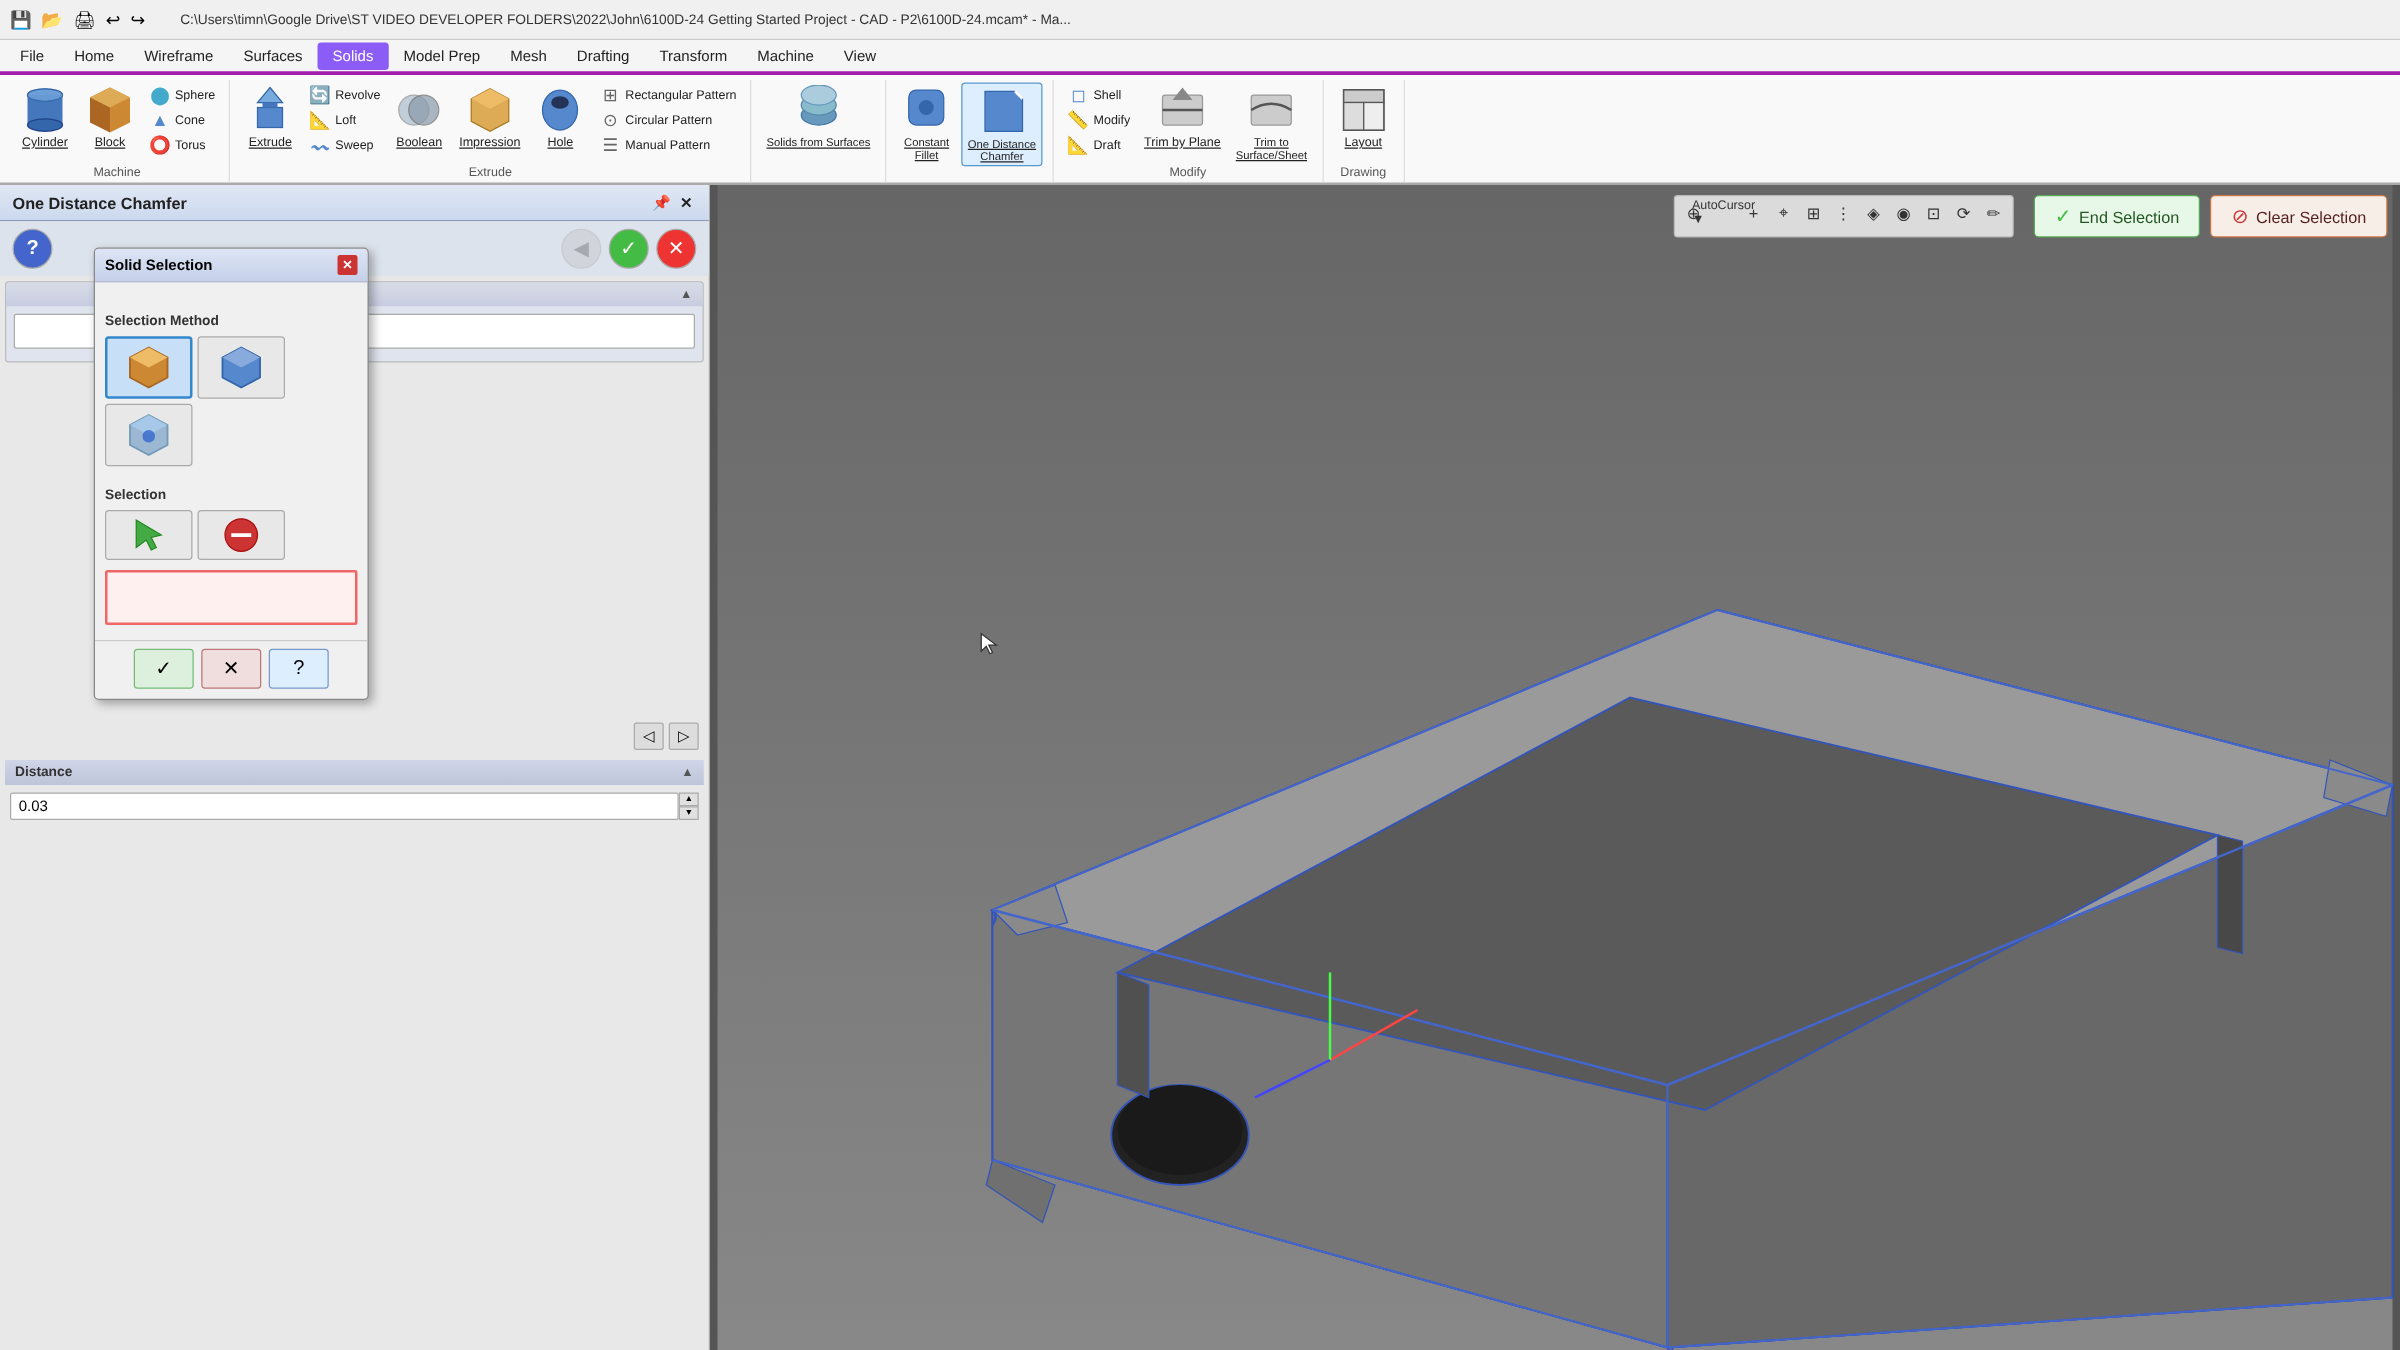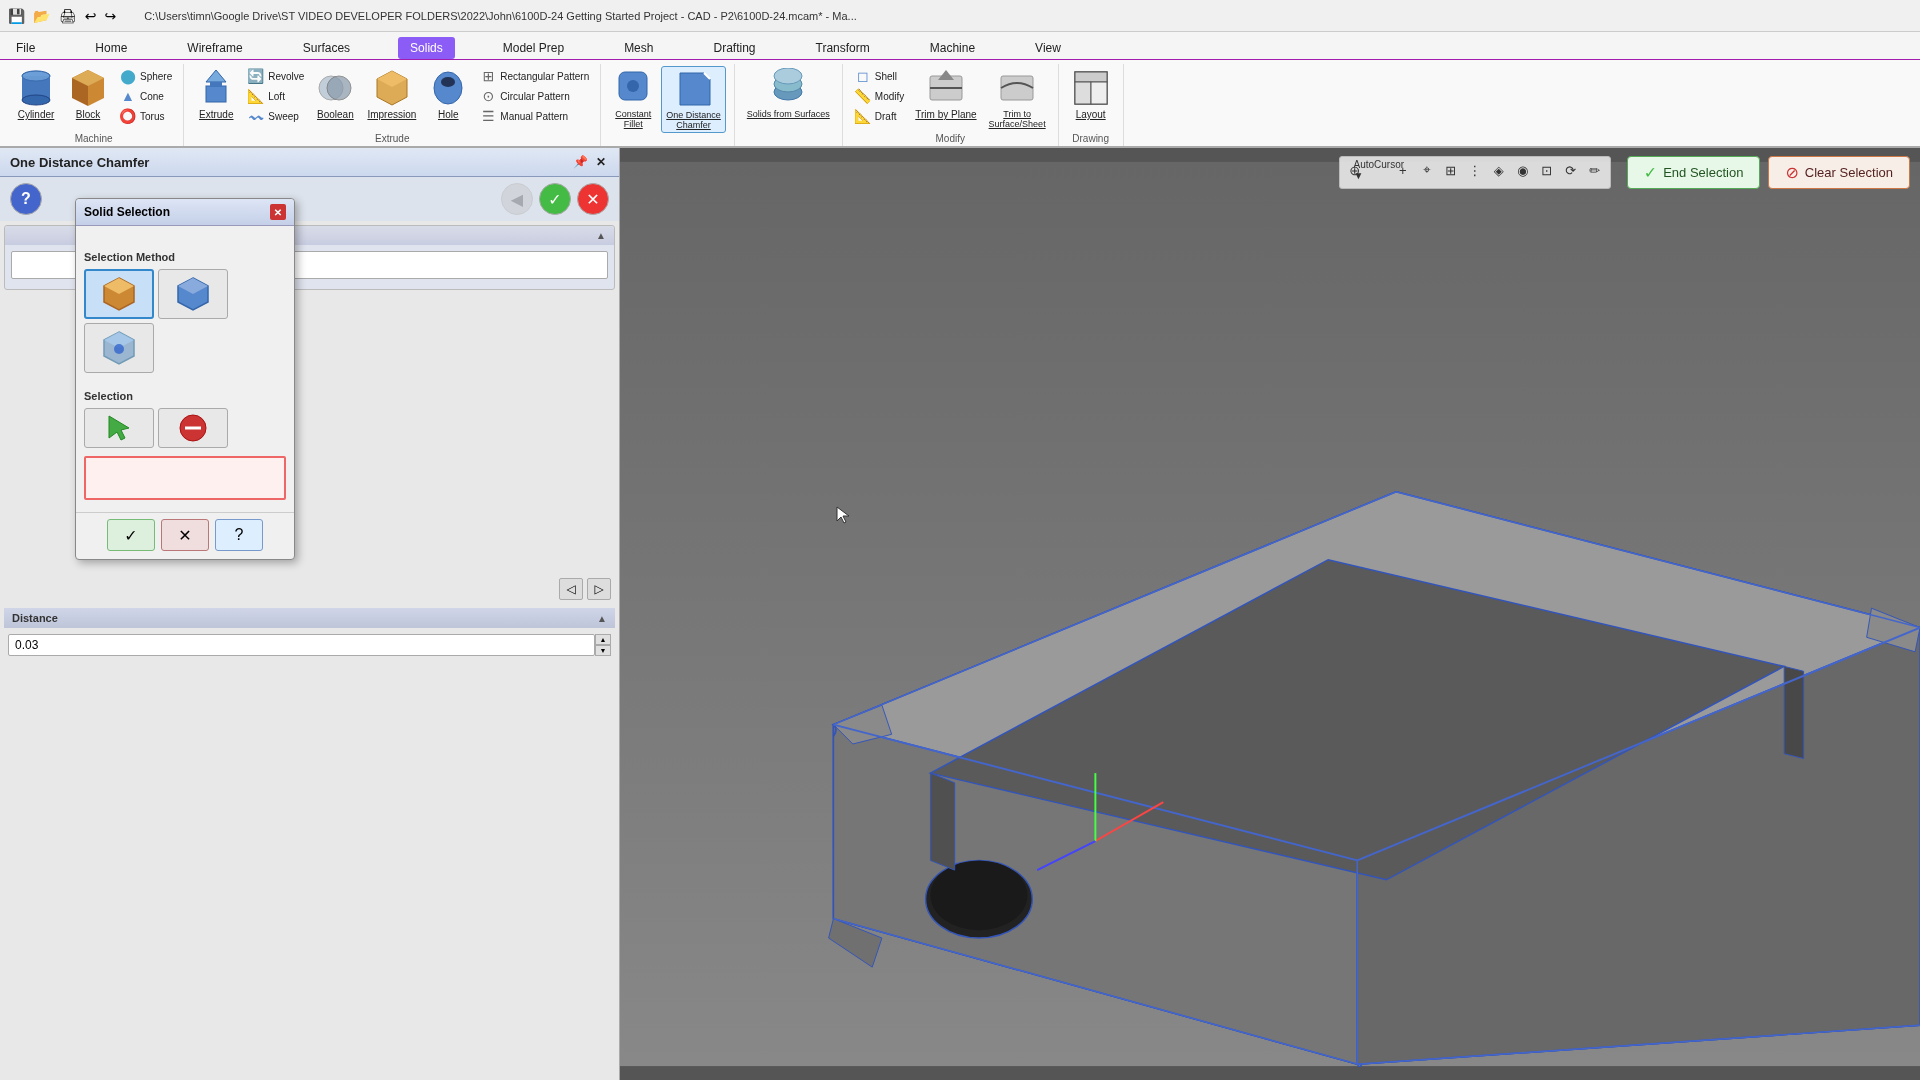--- a/index.html
+++ b/index.html
@@ -20,24 +20,23 @@
       font-size: 11px;
       color: #333;
       flex: 1;
     }
 
     
     #menubar {
       height: 28px;
       background: #f5f5f5;
       display: flex;
-      align-items: flex-end;
-      border-bottom: 1px solid #a21caf;
+      align-items: center;
+      border-bottom: 3px solid #a21caf;
       padding: 0 4px;
-      gap: 36px;
     }
     .menu-item {
       padding: 4px 12px;
       font-size: 12px;
       cursor: pointer;
       border-radius: 3px;
       color: #222;
     }
     .menu-item.active { background: #8b5cf6; color: white; }
 
@@ -117,21 +116,21 @@
 
     
     #main {
       display: flex;
       height: calc(1080px - 32px - 28px - 88px);
       position: relative;
     }
 
     
     #left-panel {
-      width: 620px;
+      width: 568px;
       background: #e8e8e8;
       border-right: 1px solid #aaa;
       position: relative;
       display: flex;
       flex-direction: column;
     }
 
     
     .dialog-titlebar {
       background: linear-gradient(to bottom, #e0e8f4, #ccd8ee);
@@ -539,52 +538,52 @@
           <span>Manual Pattern</span>
         </div>
       </div>
     </div>
     <div class="ribbon-group-label">Extrude</div>
   </div>
 
   <div class="ribbon-group">
     <div class="ribbon-group-content">
       <div class="ribbon-large">
-        <div class="rb-icon-lg icon-fillet">
-          <svg width="36" height="40" viewBox="0 0 36 40">
-            <rect x="4" y="4" width="28" height="28" fill="#5588cc" rx="6" stroke="#3366aa"></rect>
-            <circle cx="18" cy="18" r="6" fill="#3366aa"></circle>
-          </svg>
-        </div>
-        <span style="font-size:9px;">Constant<br>Fillet</span>
-      </div>
-      <div class="ribbon-large" style="background:#ddeeff; border: 1px solid #5599cc; border-radius:3px;">
-        <div class="rb-icon-lg icon-chamfer">
-          <svg width="36" height="40" viewBox="0 0 36 40">
-            <polygon points="4,4 28,4 34,10 34,36 4,36" fill="#5588cc" stroke="#3366aa"></polygon>
-            <line x1="28" y1="4" x2="34" y2="10" stroke="#ffffff" stroke-width="2"></line>
-          </svg>
-        </div>
-        <span style="font-size:9px;">One Distance<br>Chamfer</span>
-      </div>
-    </div>
-    <div class="ribbon-group-label"></div>
-  </div>
-
-  <div class="ribbon-group">
-    <div class="ribbon-group-content">
-      <div class="ribbon-large">
         <div class="rb-icon-lg icon-solidsfromsurfaces">
           <svg width="36" height="40" viewBox="0 0 36 40">
             <ellipse cx="18" cy="24" rx="14" ry="8" fill="#6699bb" stroke="#4477aa"></ellipse>
             <ellipse cx="18" cy="16" rx="14" ry="8" fill="#88bbcc" stroke="#5588aa"></ellipse>
             <ellipse cx="18" cy="8" rx="14" ry="8" fill="#aaccdd" stroke="#6699bb"></ellipse>
           </svg>
         </div>
         <span style="font-size:9px;">Solids from Surfaces</span>
+      </div>
+    </div>
+    <div class="ribbon-group-label"></div>
+  </div>
+
+  <div class="ribbon-group">
+    <div class="ribbon-group-content">
+      <div class="ribbon-large">
+        <div class="rb-icon-lg icon-fillet">
+          <svg width="36" height="40" viewBox="0 0 36 40">
+            <rect x="4" y="4" width="28" height="28" fill="#5588cc" rx="6" stroke="#3366aa"></rect>
+            <circle cx="18" cy="18" r="6" fill="#3366aa"></circle>
+          </svg>
+        </div>
+        <span style="font-size:9px;">Constant<br>Fillet</span>
+      </div>
+      <div class="ribbon-large" style="background:#ddeeff; border: 1px solid #5599cc; border-radius:3px;">
+        <div class="rb-icon-lg icon-chamfer">
+          <svg width="36" height="40" viewBox="0 0 36 40">
+            <polygon points="4,4 28,4 34,10 34,36 4,36" fill="#5588cc" stroke="#3366aa"></polygon>
+            <line x1="28" y1="4" x2="34" y2="10" stroke="#ffffff" stroke-width="2"></line>
+          </svg>
+        </div>
+        <span style="font-size:9px;">One Distance<br>Chamfer</span>
       </div>
     </div>
     <div class="ribbon-group-label"></div>
   </div>
 
   <div class="ribbon-group" style="min-width:200px;">
     <div class="ribbon-group-content">
 
       <div class="ribbon-stack">
         <div class="ribbon-btn-small">

